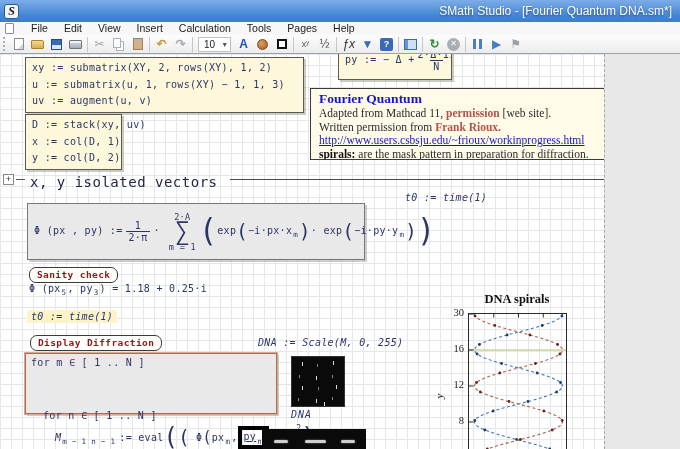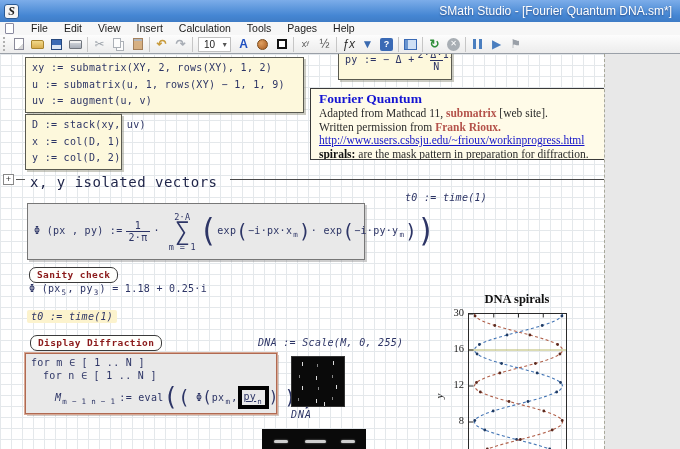--- a/index.html
+++ b/index.html
@@ -216,21 +216,21 @@
         </div>
         <div class="tb" style="color: rgb(74, 126, 191);">▶</div>
         <div class="tb" style="color: rgb(154, 160, 168);">⚑</div>
       </div>
   </div>
 
   <div class="canvas">
 
     <div class="mbox" style="left:25px;top:3px;width:279px;">
       <div>xy := submatrix(XY, 2, rows(XY), 1, 2)</div>
-      <div>u := submatrix(u, 1, rows(XY) − 1, 1, 9)</div>
+      <div>u := submatrix(u, 1, rows(XY) − 1, 1, 3)</div>
       <div>uv := augment(u, v)</div>
     </div>
 
     <div class="mbox" style="left:25px;top:60px;width:97px;">
       <div>D := stack(xy, uv)</div>
       <div>x := col(D, 1)</div>
       <div>y := col(D, 2)</div>
     </div>
 
     <div class="mbox" style="left:310px;top:-3px;width:114px;height:29px;overflow:hidden;padding:1px 6px;margin-left:28px;">
@@ -238,21 +238,21 @@
         <span>py := − Δ +</span>
         <span class="frac">
           <span>2·Δ·11</span>
           <span class="den">N</span>
         </span>
       </span>
     </div>
 
     <div class="note">
       <div class="ttl">Fourier Quantum</div>
-      <div><span>Adapted from Mathcad 11, </span><span class="red">submatrix</span><span> [web site].</span></div>
+      <div><span>Adapted from Mathcad 11, </span><span class="red">permission</span><span> [web site].</span></div>
       <div><span>Written permission from </span><span class="red">Frank Rioux.</span></div>
       <div><a>http://www.users.csbsju.edu/~frioux/workinprogress.html</a></div>
       <div><b>spirals:</b><span> are the mask pattern in preparation for diffraction.</span></div>
     </div>
 
     <div class="secplus">+</div>
     <div class="secdash"></div>
     <div class="seclabel">x, y  isolated vectors</div>
     <div class="secline"></div>
 
@@ -296,21 +296,21 @@
     </div>
 
     <div class="mathline hl" style="left:27px;top:256px;font-style:italic;">t0 := time(1)</div>
 
     <div class="labelbox" style="left:30px;top:281px;">Display Diffraction</div>
 
     <div class="mathline" style="left:258px;top:283px;font-style:italic;">DNA := Scale(M, 0, 255)</div>
 
     <div class="mbox gbox loopbox" style="left:25px;top:299px;width:252px;height:61px;padding:2px 5px;line-height:13px;">
       <div>for  m ∈ [ 1 .. N ]</div>
-      <div style="padding-left:12px;">for  n ∈ [ 1 .. N ]</div>
+      <div style="padding-left:12px;margin-top:40px;">for  n ∈ [ 1 .. N ]</div>
       <div class="row" style="padding-left:24px;height:30px;">
         <span style="font-style:italic;">M</span>
         <span class="sb">m − 1 n − 1</span>
         <span style="margin-left:3px;">:= eval</span>
         <span class="bp bp24">(</span>
         <span class="bp bp20">(</span>
         <span class="abar short"></span>
         <span>Φ</span>
         <span class="bp bp16">(</span>
         <span>px</span>

